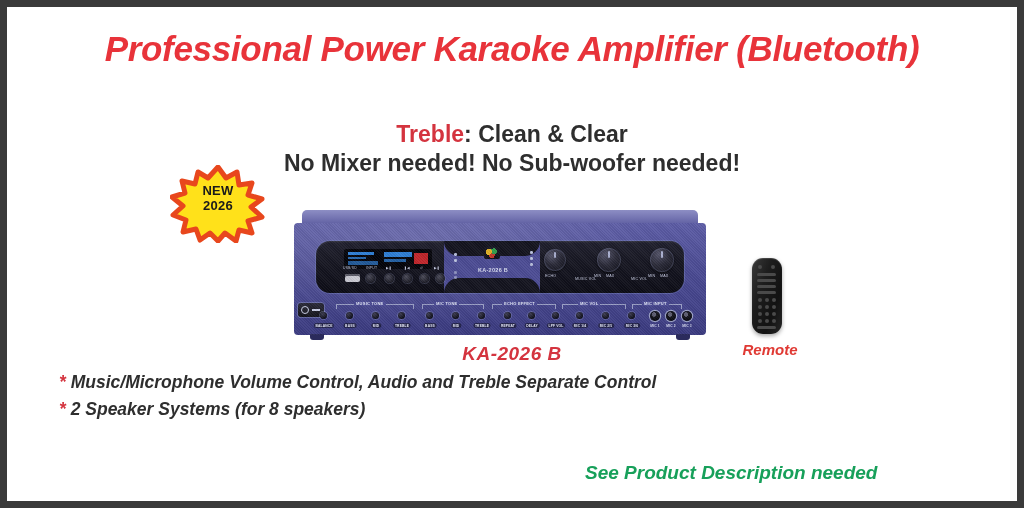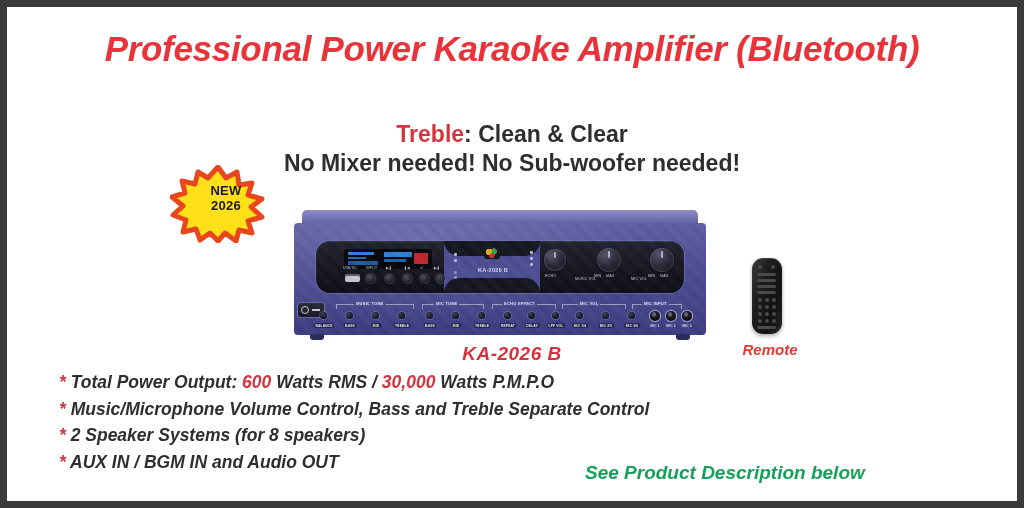--- a/index.html
+++ b/index.html
@@ -31,21 +31,21 @@
     color:#2e2e2e;line-height:1.28;
   }
   .spec-lines .l1,.spec-lines .l2{font-size:23px;font-weight:bold;}
   .spec-lines .l3{font-size:23px;font-weight:bold;}
   .hl{color:#d4343f;}
 
   
   .burst-wrap{position:absolute;left:163px;top:158px;width:96px;height:78px;}
   .burst-wrap svg{display:block;}
   .burst-text{
-    position:absolute;left:8px;top:19px;width:96px;text-align:center;
+    position:absolute;left:0;top:19px;width:96px;text-align:center;
     font-size:13px;font-weight:bold;color:#1a1a1a;line-height:1.12;
     letter-spacing:0.3px;
   }
 
   
   .amp{position:absolute;left:287px;top:203px;width:412px;height:130px;}
   .amp-top{
     position:absolute;left:8px;top:0;width:396px;height:16px;
     background:linear-gradient(180deg,#8d8ec4 0%,#6f6fae 60%,#5a5a9e 100%);
     border-radius:5px 5px 0 0;
@@ -359,22 +359,20 @@
       <div class="rbtn rnd" style="left:20px;top:54px;"></div>
       <div class="rbtn rnd" style="left:6px;top:61px;"></div>
       <div class="rbtn rnd" style="left:13px;top:61px;"></div>
       <div class="rbtn rnd" style="left:20px;top:61px;"></div>
       <div class="rbtn" style="left:5px;top:68px;width:19px;"></div>
     </div>
     <div class="remote-label">Remote</div>
   </div>
 
   <div class="features">
-        <div class="feat"><span class="ast">*</span><span> Total Power Output: </span><span class="red-num">600</span><span> Watts RMS / </span><span class="red-num">30,000</span><span> Watts P.M.P.O</span></div>
-        <div class="feat"><span class="ast">*</span><span> Music/Microphone Volume Control, Bass and Treble Separate Control</span></div>
+        <div class="feat"><span class="ast">*</span><span> Music/Microphone Volume Control, Audio and Treble Separate Control</span></div>
         <div class="feat"><span class="ast">*</span><span> 2 Speaker Systems (for 8 speakers)</span></div>
-        <div class="feat"><span class="ast">*</span><span> AUX IN / BGM IN and Audio OUT</span></div>
       </div>
 
-  <div class="see-desc">See Product Description below</div>
+  <div class="see-desc">See Product Description needed</div>
 
  </div>
 </div>
 
 </body></html>

